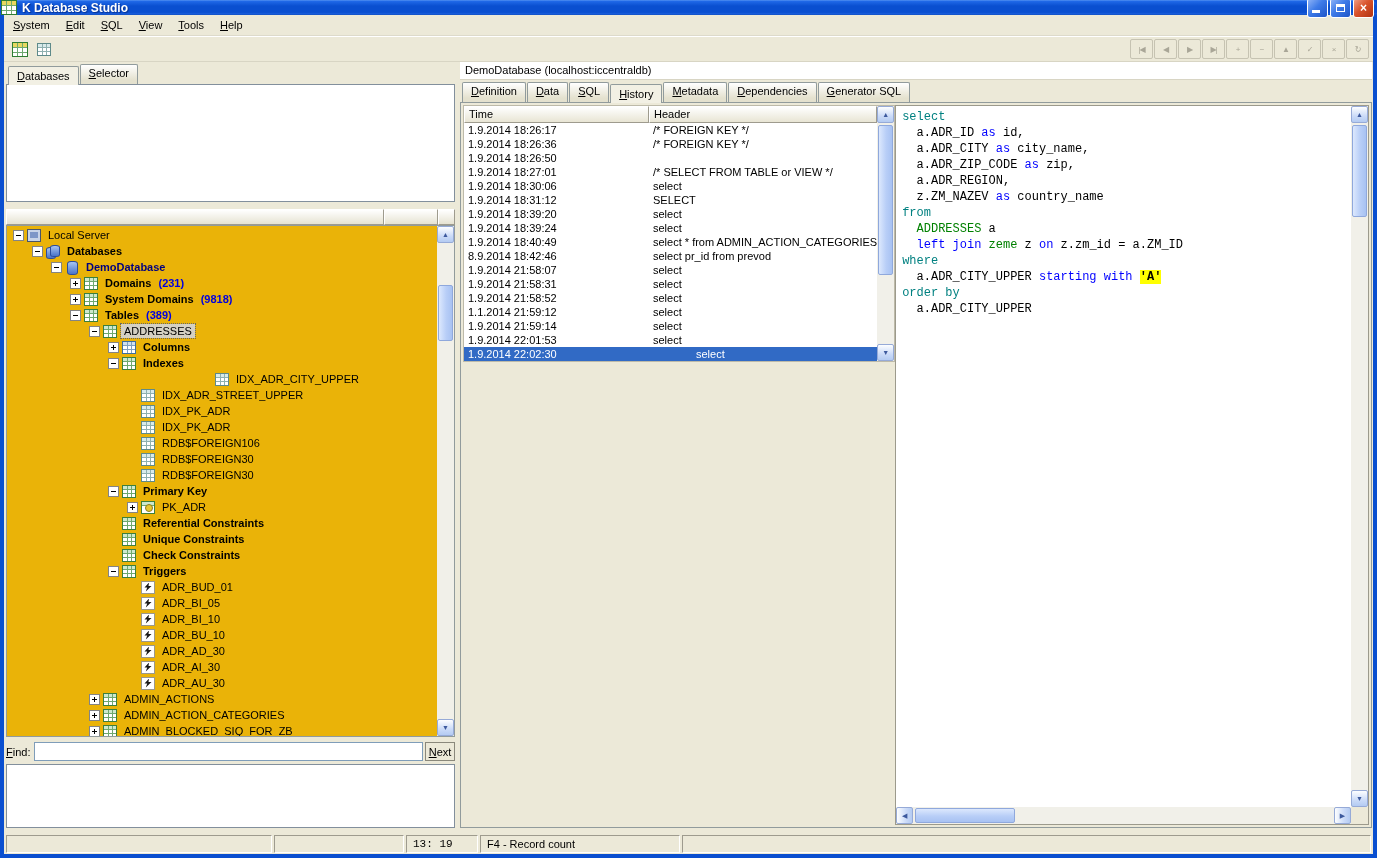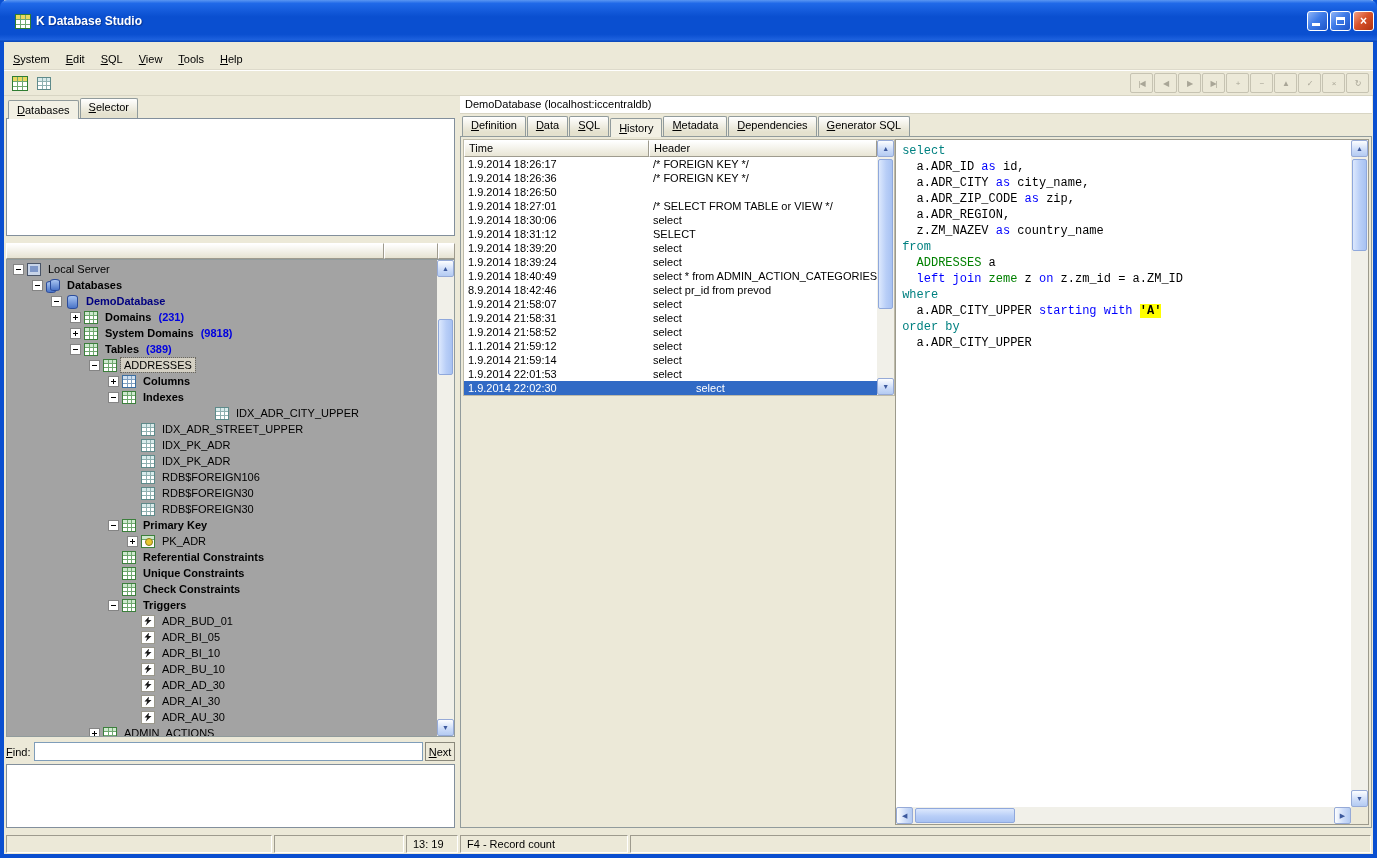--- a/index.html
+++ b/index.html
@@ -3,22 +3,22 @@
 <meta charset="utf-8">
 <style>
   * { margin:0; padding:0; box-sizing:border-box; }
   html,body { width:1377px; height:858px; }
   body { font-family:"Liberation Sans","DejaVu Sans",sans-serif; font-size:11px; color:#000; background:#444; }
 
   .window { position:relative; width:1377px; height:858px; display:flex; flex-direction:column;
             background:#ECE9D8; border:4px solid #0A4FD0; border-top:none; }
 
   
-  .titlebar { height:42px; flex:none; display:flex; align-items:center; padding:0 3px 0 15px;
-              margin:-0px -4px 7px -4px;
+  .titlebar { height:15px; flex:none; display:flex; align-items:center; padding:0 3px 0 1px;
+              margin:-0px -4px 0 -4px;
               background:linear-gradient(180deg,#5A96F2 0%,#2069E8 8%,#0A4FD0 40%,#0A4FD0 82%,#1C60DD 94%,#0845B5 100%);
               border-radius:7px 7px 0 0; }
   .title-text { color:#fff; font-weight:bold; font-size:12px; text-shadow:1px 1px 1px #083390; margin-left:5px; flex:1;
                 white-space:nowrap; overflow:hidden; }
   .win-btn { width:21px; height:20px; margin-left:2px; border:1px solid #fff; border-radius:3px;
              display:flex; align-items:center; justify-content:center; position:relative; flex:none; }
   .win-btn.blue { background:linear-gradient(135deg,#8FB4F7 0%,#3E7BE8 45%,#1E55C8 100%); }
   .win-btn.red  { background:linear-gradient(135deg,#F0A088 0%,#D9532C 45%,#B03210 100%); color:#fff; font-size:12px; font-weight:bold; }
   .glyph-min { position:absolute; left:4px; bottom:4px; width:8px; height:3px; background:#fff; }
   .glyph-max { width:9px; height:8px; border:1px solid #fff; border-top:3px solid #fff; }
@@ -53,21 +53,21 @@
   .xtab { height:20px; padding:2px 8px 0; background:linear-gradient(#FFFFFF,#E4E1CE 80%);
           border:1px solid #919B9C; border-bottom:none; border-radius:2px 2px 0 0; margin-right:1px;
           font-size:11px; white-space:nowrap; cursor:default; }
   .xtab.active { height:19px; background:#F2F0E4; margin-bottom:-1px; padding-top:3px; }
 
   
   .left-listbox { height:118px; flex:none; background:#fff; border:1px solid #828F9C; margin-top:0; }
   .tree-colhead { display:flex; flex:none; height:16px; margin-top:7px; }
   .tch { background:linear-gradient(#FFFFFF,#E6E3D2); border:1px solid; border-color:#FFFFFF #9E9B8E #9E9B8E #FFFFFF; }
   .tch.c1 { flex:1; } .tch.c2 { width:54px; flex:none; } .tch.c3 { width:17px; flex:none; }
-  .tree-wrap { position:relative; flex:1; min-height:0; background:#a3a3a3; border:1px solid #919B9C;
+  .tree-wrap { position:relative; flex:1; min-height:0; background:#eab308; border:1px solid #919B9C;
                overflow:hidden; padding:1px 18px 1px 2px; }
   .tree-row { height:16px; display:flex; align-items:center; white-space:nowrap; }
   .exp { width:11px; height:11px; flex:none; margin-right:3px; border:1px solid #848484; background:#fff; position:relative; }
   .exp::before { content:""; position:absolute; left:2px; right:2px; top:4px; height:1px; background:#000; }
   .exp.plus::after { content:""; position:absolute; top:2px; bottom:2px; left:4px; width:1px; background:#000; }
   .exp-spacer { width:14px; flex:none; }
   .tree-label { padding:1px 3px; }
   .tree-label.b { font-weight:bold; }
   .tree-label.sel { background:#D4D0C3; outline:1px dotted #6B685C; }
   .badge { color:#0000E0; font-weight:bold; margin-left:4px; }
@@ -144,21 +144,21 @@
   .sbar.h .sb-btn { background:linear-gradient(90deg,#FDFEFF,#CBDBF8 60%,#B4CBF2); }
   .sb-track { flex:1; position:relative; }
   .sb-thumb { position:absolute; border:1px solid #8FA8DC; border-radius:2px; }
   .sbar.v .sb-thumb { left:1px; right:1px; background:linear-gradient(90deg,#DCE8FD,#B8CEF7 55%,#A8C2F2); }
   .sbar.h .sb-thumb { top:1px; bottom:1px; background:linear-gradient(180deg,#DCE8FD,#B8CEF7 55%,#A8C2F2); }
 
   
   .statusbar { flex:none; height:20px; display:flex; gap:2px; padding:1px 2px; background:#ECE9D8; margin-top:2px; }
   .sb-panel { border:1px solid; border-color:#9E9B8E #FFFFFF #FFFFFF #9E9B8E; padding:2px 6px; white-space:nowrap; overflow:hidden; }
   .sb-panel.p1 { width:266px; flex:none; } .sb-panel.p2 { width:130px; flex:none; }
-  .sb-panel.p3 { width:52px; flex:none; } .sb-panel.p4 { width:168px; flex:none; }
+  .sb-panel.p3 { width:72px; flex:none;font-family:Liberation Mono, monospace; } .sb-panel.p4 { width:200px; flex:none; }
   .sb-panel.p5 { flex:1; }
 </style>
 </head>
 <body>
 
 <div class="window">
 
   <div class="titlebar">
     <span class="appico"></span>
     <span class="title-text">K Database Studio</span>

